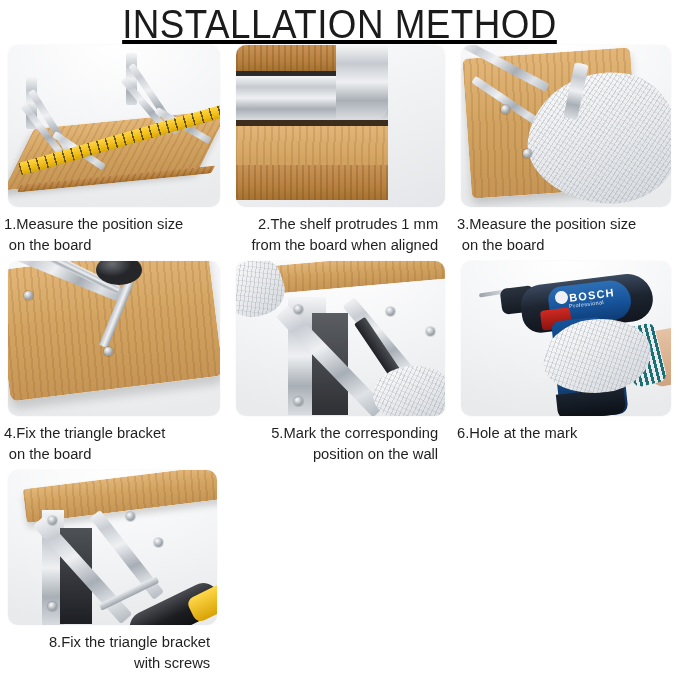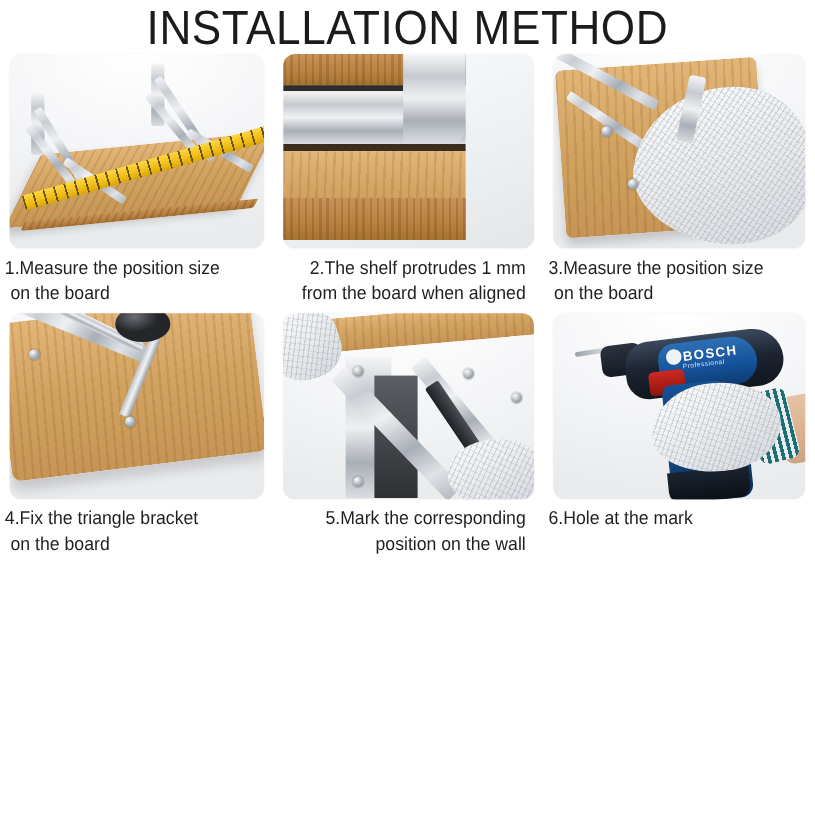--- a/index.html
+++ b/index.html
@@ -2,21 +2,21 @@
 <html><head>
 <meta charset="utf-8">
 <style>
   html,body{margin:0;padding:0;}
   body{
     width:679px;height:697px;
     background:#ffffff;
     font-family:"Liberation Sans","DejaVu Sans",sans-serif;
     overflow:hidden;
   }
-  .page{position:relative;width:679px;height:697px;}
+  .page{position:relative;width:679px;height:697px;text-decoration:underline;}
 
   
   .title{
     text-align:center;
     font-size:40px;
     line-height:44px;
     letter-spacing:0.5px;
     color:#1b1b1b;
     font-weight:400;
     padding-top:2px;
@@ -376,17 +376,38 @@
         <div class="caption">
           <span>6.Hole at the mark</span>
           <span class="l2"></span>
         </div>
       </div>
     </div>
 
     <div class="row row3">
 
 
+      <div class="cell c2">
+        <div class="photo">
+          <div class="bg-white"></div>
+          <div class="t8-shelf wood"></div>
+          <div class="t8-vert steel-v"></div>
+          <div class="t8-dark"></div>
+          <div class="t8-diag steel"></div>
+          <div class="t8-diag2 steel"></div>
+          <div class="t8-shaft"></div>
+          <div class="t8-handle"></div>
+          <div class="t8-handleY"></div>
+          <div class="rivet" style="left:40px;top:46px;"></div>
+          <div class="rivet" style="left:40px;top:132px;"></div>
+          <div class="rivet" style="left:118px;top:42px;"></div>
+          <div class="rivet" style="left:146px;top:68px;"></div>
+        </div>
+        <div class="caption">
+          <span>8.Fix the triangle bracket</span>
+          <span class="l2">with screws</span>
+        </div>
+      </div>
 
     </div>
 
   </div>
 </div>
 
 </body></html>

